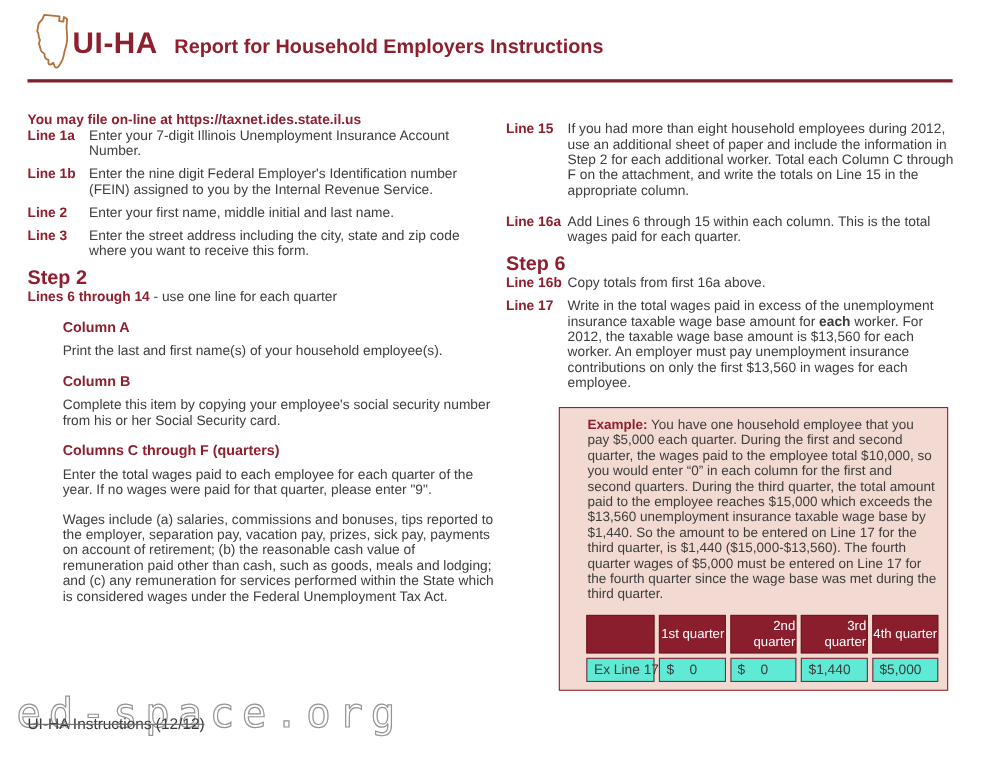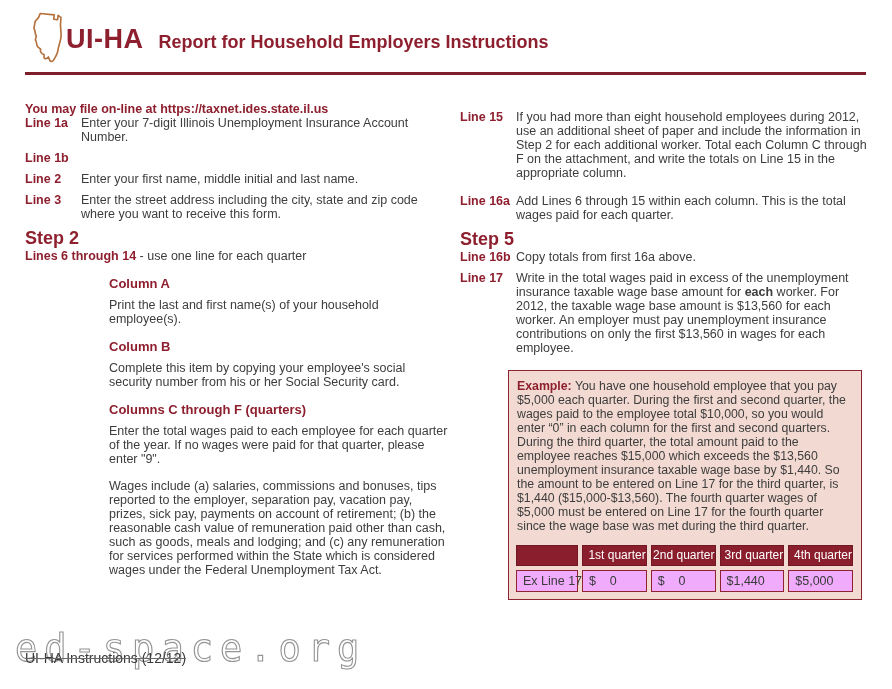--- a/index.html
+++ b/index.html
@@ -21,43 +21,43 @@
   h2.step { font-size:18px; font-weight:bold; color:#8e1f2e; margin:0; }
   .s1 { margin-top:29px; margin-bottom:13px; }
   .s2 { margin-top:33px; margin-bottom:13px; }
   .s3 { margin-top:32px; margin-bottom:12px; }
   .def { display:grid; grid-template-columns:56px 1fr; margin:0 0 7px 0; }
   .def .lbl { font-size:12.5px; font-weight:bold; color:#8e1f2e; line-height:14px; }
   .def .txt { font-size:12.5px; line-height:14px; }
   .def .txt b { color:#3d3d3d; }
   .lines-intro { font-size:12.5px; line-height:14px; margin:0 0 4px 0; }
   .lines-intro .lbl-inline { font-weight:bold; color:#8e1f2e; }
-  .indent { margin-left:84px; }
+  .indent { margin-left:32px; }
   h3.sub { font-size:13px; font-weight:bold; color:#8e1f2e; margin:13px 0 7px 0; }
   .indent p, .plain { font-size:12.5px; line-height:14px; margin:0 0 7px 0; }
   .gap { height:6px; }
   
   .example {
     margin:15px 0 0 48px; width:354px; box-sizing:border-box;
     background:#f2dad2; border:1.5px solid #8e2332;
-    padding:8px 9px 4px 8px;
+    padding:8px 9px 4px 25px;
   }
   .example .ex-text { font-size:12.3px; line-height:14px; margin:0; color:#3d3d3d; }
   .example .ex-text b { color:#8e1f2e; }
   table.ex {
     border-collapse:separate; border-spacing:4px; table-layout:fixed;
     width:calc(100% + 10px); margin:8px -5px -1px -5px;
   }
   table.ex th {
     background:#8b1e2d; color:#fff; font-weight:normal; font-size:12px;
     padding:2px 0 3px 0; border:1px solid #6f1722; text-align:right;
   }
   table.ex th.rowhead-blank { width:60px; }
   table.ex td {
-    background:#f0abfc; border:1.2px solid #8e2332; color:#3a3a3a;
+    background:#5eead4; border:1.2px solid #8e2332; color:#3a3a3a;
     font-size:12.5px; padding:3px 6px; white-space:pre;
   }
   
   .watermark {
     position:absolute; left:15px; top:627px; z-index:1;
     font-family:"DejaVu Sans Mono", monospace; font-size:37px;
     letter-spacing:7px; color:#9a9a9a; white-space:nowrap;
   }
   @supports (-webkit-text-stroke: 1px #000) {
     .watermark { color:#fff; -webkit-text-stroke:1.1px #949494; }
@@ -92,20 +92,21 @@
   <div class="col left">
     <p class="file-online">You may file on-line at https://taxnet.ides.state.il.us</p>
 
 
     <div class="def">
       <span class="lbl">Line 1a</span>
       <span class="txt">Enter your 7-digit Illinois Unemployment Insurance Account Number.</span>
     </div>
     <div class="def">
       <span class="lbl">Line 1b</span>
+      <span class="txt">Enter the nine digit Federal Employer's Identification number (FEIN) assigned to you by the Internal Revenue Service.</span>
     </div>
     <div class="def">
       <span class="lbl">Line 2</span>
       <span class="txt">Enter your first name, middle initial and last name.</span>
     </div>
     <div class="def">
       <span class="lbl">Line 3</span>
       <span class="txt">Enter the street address including the city, state and zip code where you want to receive this form.</span>
     </div>
 
@@ -130,21 +131,21 @@
   <div class="col right">
     <div class="def" style="margin-bottom:14px;">
       <span class="lbl">Line 15</span>
       <span class="txt">If you had more than eight household employees during 2012, use an additional sheet of paper and include the information in Step 2 for each additional worker. Total each Column C through F on the attachment, and write the totals on Line 15 in the appropriate column.</span>
     </div>
     <div class="def">
       <span class="lbl">Line 16a</span>
       <span class="txt">Add Lines 6 through 15 within each column. This is the total wages paid for each quarter.</span>
     </div>
 
-    <h2 class="step s3">Step 5</h2>
+    <h2 class="step s3">Step 6</h2>
 
     <div class="def">
       <span class="lbl">Line 16b</span>
       <span class="txt">Copy totals from first 16a above.</span>
     </div>
     <div class="def">
       <span class="lbl">Line 17</span>
       <span class="txt"><span>Write in the total wages paid in excess of the unemployment insurance taxable wage base amount for </span><b>each</b><span> worker. For 2012, the taxable wage base amount is $13,560 for each worker. An employer must pay unemployment insurance contributions on only the first $13,560 in wages for each employee.</span></span>
     </div>
 

